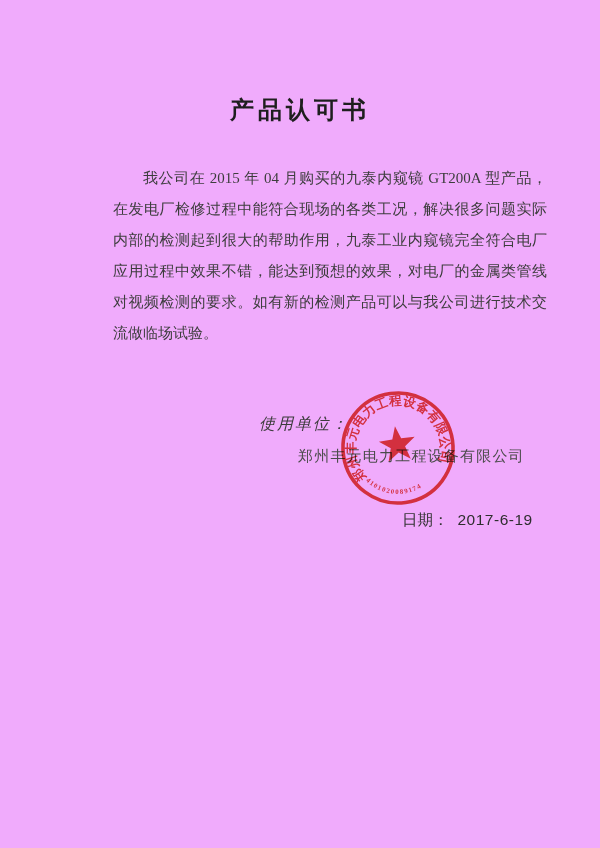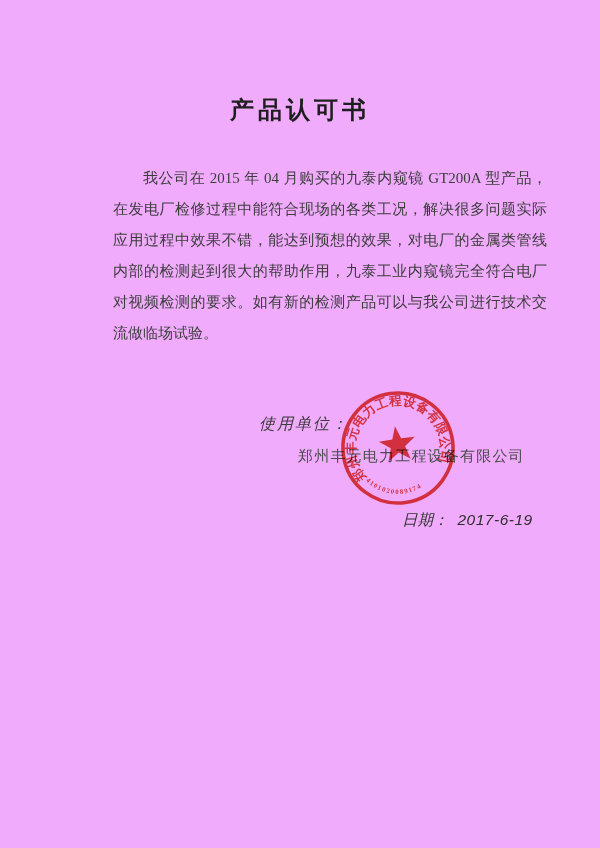--- a/index.html
+++ b/index.html
@@ -64,21 +64,20 @@
     font-size: 15px;
     letter-spacing: 1.2px;
     color: #4c4c4c;
   }
   .date-row {
     position: absolute;
     left: 402px;
     top: 510px;
     font-size: 15.5px;
     color: #333333;
-    font-style: italic;
   }
   .date-row .date-value {
     font-family: "Liberation Sans", sans-serif;
     margin-left: 9px;
     letter-spacing: 0.5px;
     color: #2e2e2e;
   }
   .seal {
     position: absolute;
     left: 338px;
@@ -96,22 +95,22 @@
 </head>
 <body>
 
 <div class="page">
 
   <div class="doc-title">产品认可书</div>
 
   <div class="body-text">
     <div class="body-line first">我公司在 2015 年 04 月购买的九泰内窥镜 GT200A 型产品，</div>
     <div class="body-line">在发电厂检修过程中能符合现场的各类工况，解决很多问题实际</div>
+    <div class="body-line">内部的检测起到很大的帮助作用，九泰工业内窥镜完全符合电厂</div>
     <div class="body-line">应用过程中效果不错，能达到预想的效果，对电厂的金属类管线</div>
-    <div class="body-line">内部的检测起到很大的帮助作用，九泰工业内窥镜完全符合电厂</div>
     <div class="body-line">对视频检测的要求。如有新的检测产品可以与我公司进行技术交</div>
     <div class="body-line last">流做临场试验。</div>
   </div>
 
   <div class="sig-label">使用单位：</div>
 
   <div class="company-name">郑州丰元电力工程设备有限公司</div>
 
   <div class="date-row">
     <span class="date-label">日期：</span><span class="date-value">2017-6-19</span>

